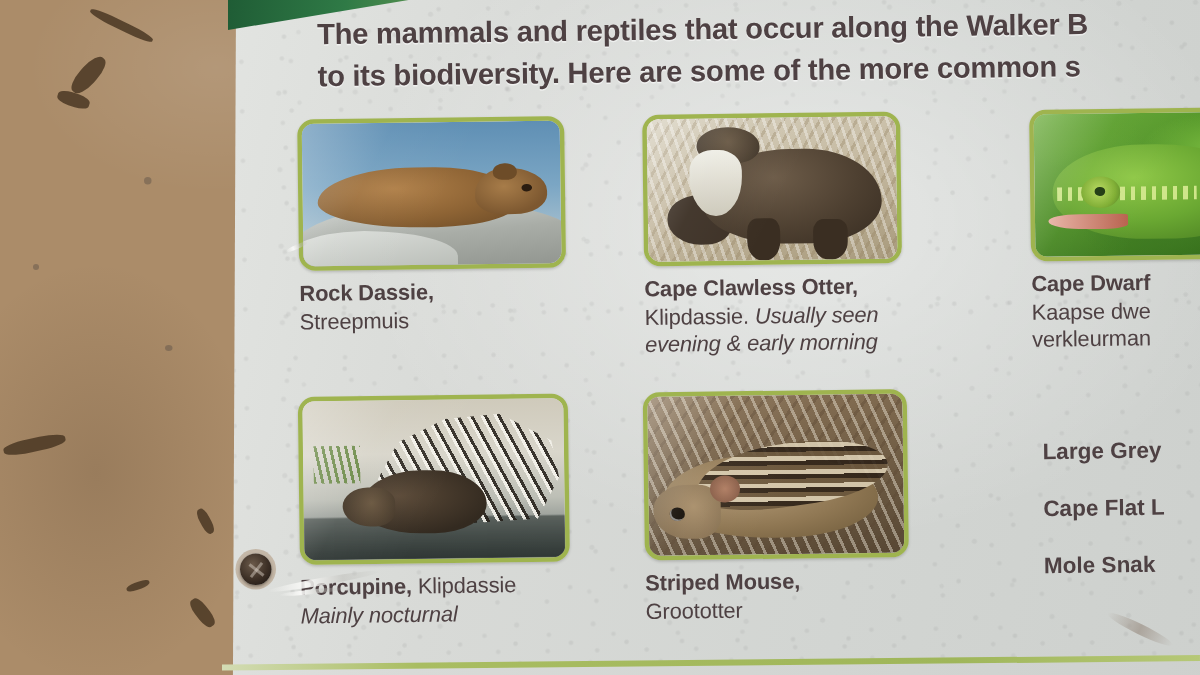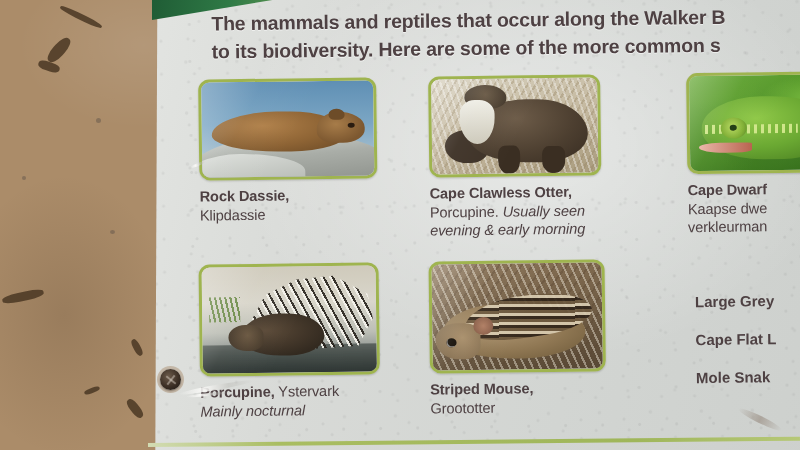--- a/index.html
+++ b/index.html
@@ -347,40 +347,40 @@
             <div class="dassie-rock2"></div>
             <div class="dassie-body"></div>
             <div class="dassie-head"></div>
             <div class="dassie-ear"></div>
             <div class="dassie-eye"></div>
           </div>
           <div class="sheen"></div>
         </div>
         <div class="caption">
           <span class="common">Rock Dassie,</span><br>
-          <span class="afr">Klipdassie</span>
+          <span class="afr">Streepmuis</span>
         </div>
       </div>
 
       <div class="card" style="left:430px; top:77px; width:172px;">
         <div class="photo" style="width:172px; height:101px;">
           <div class="scene">
             <div class="otter-bg"></div>
             <div class="otter-tail"></div>
             <div class="otter-body"></div>
             <div class="otter-leg" style="left:40%; top:70%; width:13%; height:30%;"></div>
             <div class="otter-leg" style="left:66%; top:72%; width:14%; height:28%;"></div>
             <div class="otter-head"></div>
             <div class="otter-throat"></div>
           </div>
           <div class="sheen"></div>
         </div>
         <div class="caption">
           <span class="common">Cape Clawless Otter,</span><br>
-          <span class="afr">Porcupine.</span>
+          <span class="afr">Klipdassie.</span>
           <span class="note">Usually seen evening &amp; early morning</span>
         </div>
       </div>
 
       <div class="card" style="left:688px; top:77px; width:160px;">
         <div class="photo" style="width:160px; height:101px;">
           <div class="scene">
             <div class="cham-bg"></div>
             <div class="cham-body"></div>
             <div class="cham-crest"></div>
@@ -403,21 +403,21 @@
             <div class="porc-grass"></div>
             <div class="porc-water"></div>
             <div class="porc-quills"></div>
             <div class="porc-body"></div>
             <div class="porc-head"></div>
           </div>
           <div class="sheen"></div>
         </div>
         <div class="caption">
           <span class="common">Porcupine,</span>
-          <span class="afr">Ystervark</span><br>
+          <span class="afr">Klipdassie</span><br>
           <span class="note">Mainly nocturnal</span>
         </div>
       </div>
 
       <div class="card" style="left:428px; top:262px; width:176px;">
         <div class="photo" style="width:176px; height:112px;">
           <div class="scene">
             <div class="mouse-bg"></div>
             <div class="mouse-body"></div>
             <div class="mouse-stripes"></div>

